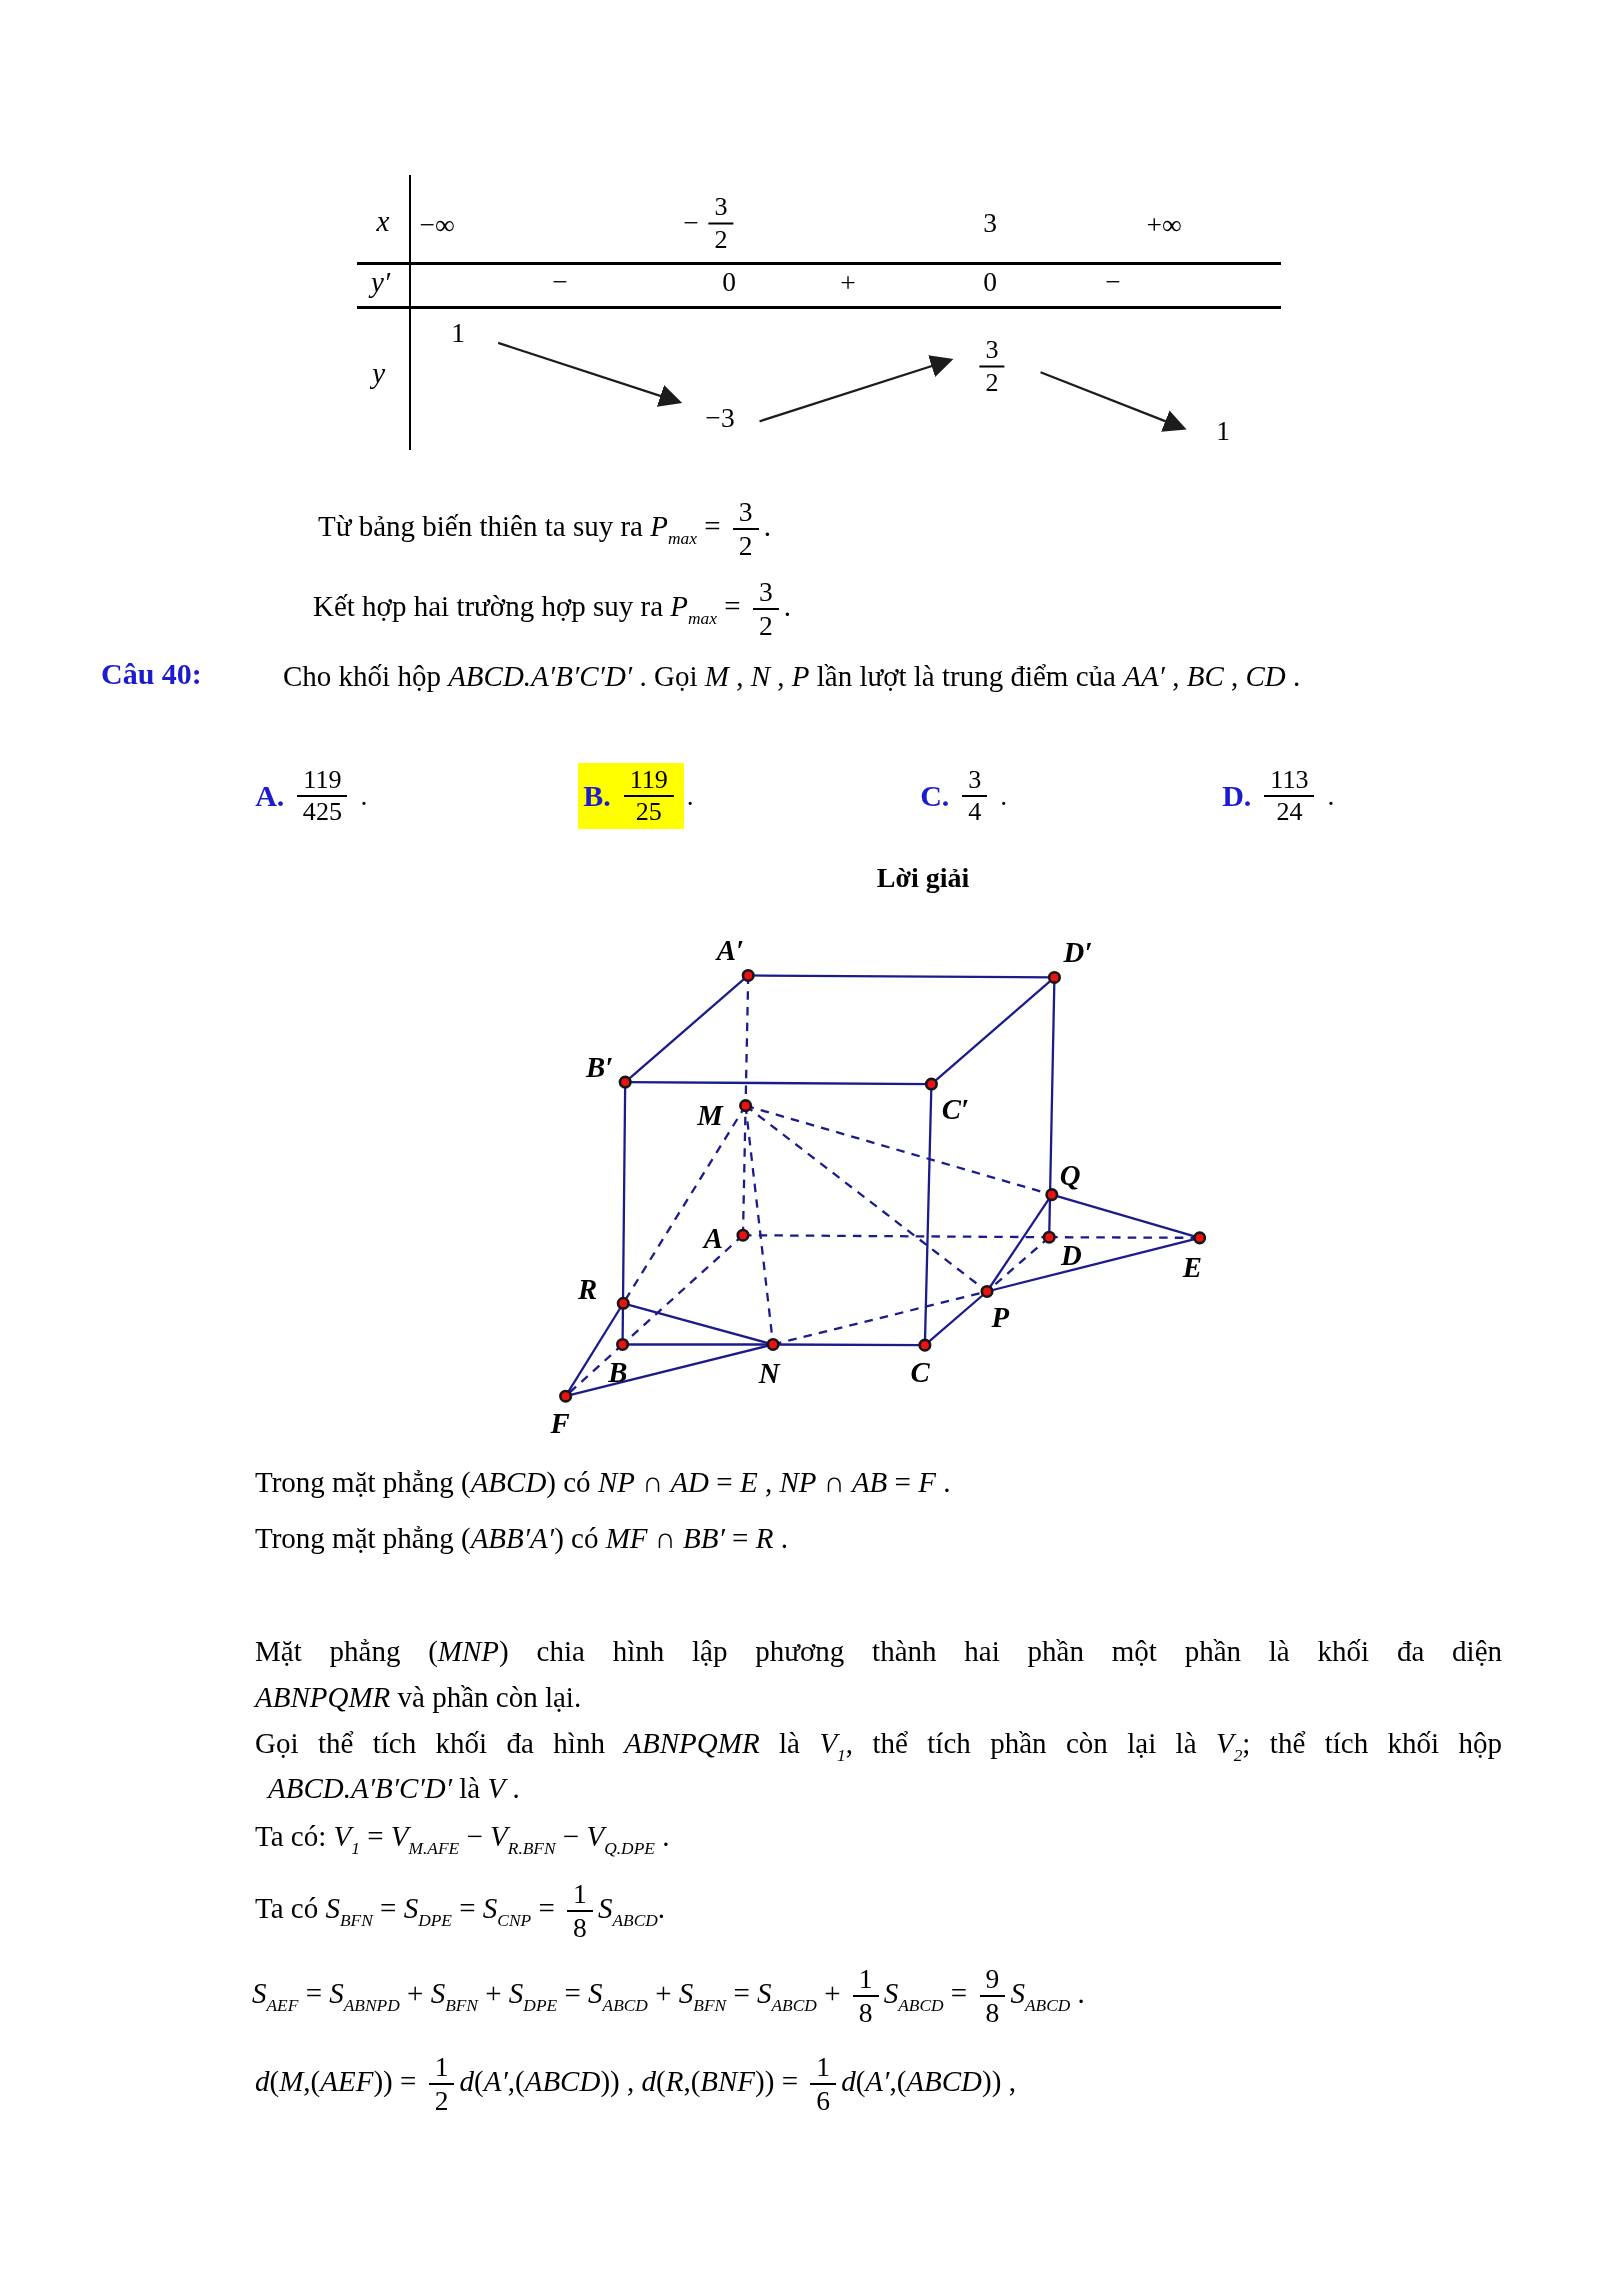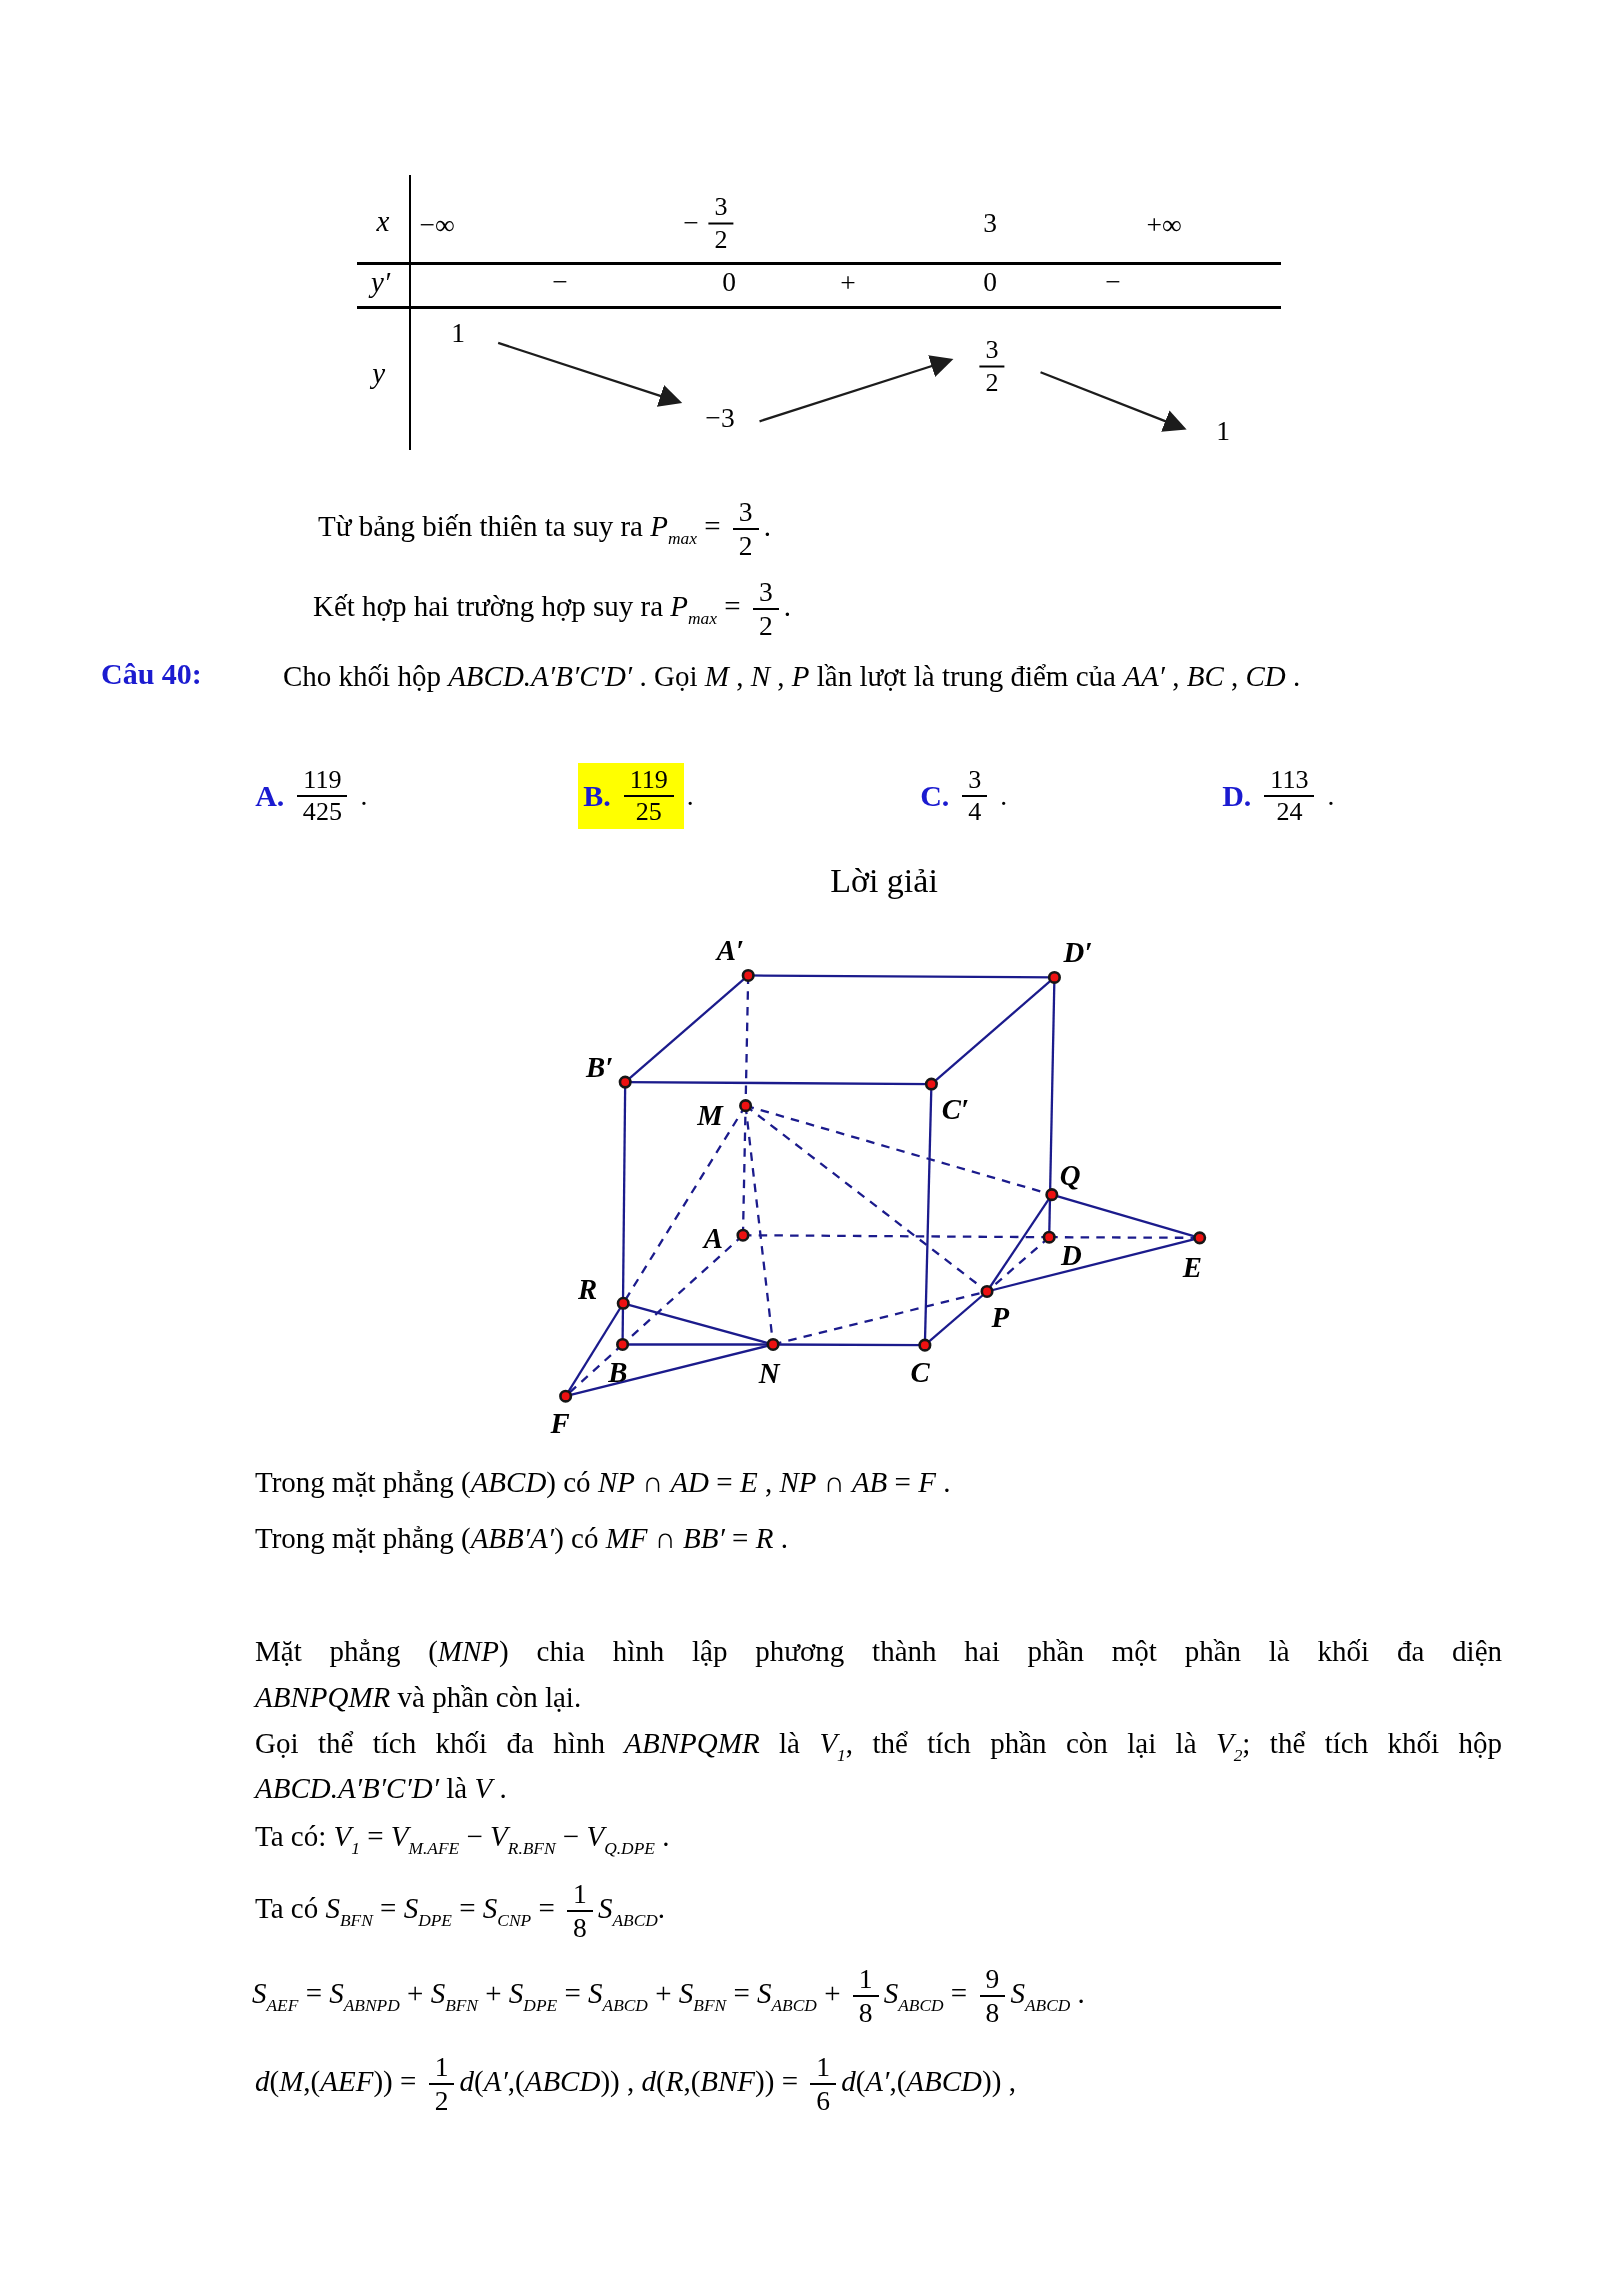--- a/index.html
+++ b/index.html
@@ -20,22 +20,22 @@
   .vline{position:absolute;left:52px;top:3.9px;width:2px;height:275px;background:#000;}
   .hline{position:absolute;left:0;width:924px;height:2.6px;background:#000;}
   #arrow-svg{position:absolute;left:0;top:0;width:926px;height:281px;}
   
   .qnum{position:absolute;font-weight:bold;font-size:30px;}
   .opt{position:absolute;top:753px;height:86px;display:flex;align-items:center;font-size:27.5px;}
   .opt-label{font-weight:bold;font-size:30px;margin-right:7.9px;}
   .opt-core{display:inline-flex;align-items:center;padding:2.6px 5.2px;}
   .opt-core.hl{background:#ffff00;}
   .opt-suffix{margin-left:2.6px;}
-  .sol-title{position:absolute;left:884px;top:862px;transform:translateX(-50%);
-             font-weight:normal;font-size:34px;}
+  .sol-title{position:absolute;left:923px;top:862px;transform:translateX(-50%);
+             font-weight:bold;font-size:28px;}
   #figure{position:absolute;left:523px;top:929px;width:720px;height:530px;}
   #figure text{font-family:"Liberation Serif","DejaVu Serif",serif;font-size:44px;
                font-weight:bold;font-style:italic;fill:#000;}
 </style>
 </head>
 <body>
 
 <div id="page">
 
   <div id="vtable">
@@ -195,21 +195,21 @@
       <text x="360" y="694">N</text>
       <text x="592" y="692">C</text>
       <text x="42" y="770">F</text>
     </svg>
 
   <div class="line" style="left:255px;top:1463px;"><span class="r-txt">Trong mặt phẳng (</span><span class="r-it">ABCD</span><span class="r-txt">) có </span><span class="r-it">NP</span><span class="r-txt"> ∩ </span><span class="r-it">AD</span><span class="r-txt"> = </span><span class="r-it">E</span><span class="r-txt"> , </span><span class="r-it">NP</span><span class="r-txt"> ∩ </span><span class="r-it">AB</span><span class="r-txt"> = </span><span class="r-it">F</span><span class="r-txt"> .</span></div>
   <div class="line" style="left:255px;top:1519px;"><span class="r-txt">Trong mặt phẳng (</span><span class="r-it">ABB′A′</span><span class="r-txt">) có </span><span class="r-it">MF</span><span class="r-txt"> ∩ </span><span class="r-it">BB′</span><span class="r-txt"> = </span><span class="r-it">R</span><span class="r-txt"> .</span></div>
   <div class="line just" style="left:255px;top:1632px;"><span class="r-txt">Mặt phẳng (</span><span class="r-it">MNP</span><span class="r-txt">) chia hình lập phương thành hai phần một phần là khối đa diện</span></div>
   <div class="line" style="left:255px;top:1678px;"><span class="r-it">ABNPQMR</span><span class="r-txt"> và phần còn lại.</span></div>
   <div class="line just" style="left:255px;top:1724px;"><span class="r-txt">Gọi thể tích khối đa hình </span><span class="r-it">ABNPQMR</span><span class="r-txt"> là </span><span class="r-it">V</span><span class="r-sub">1</span><span class="r-txt">, thể tích phần còn lại là </span><span class="r-it">V</span><span class="r-sub">2</span><span class="r-txt">; thể tích khối hộp</span></div>
-  <div class="line" style="left:255px;top:1769px;"><span class="r-it">ABCD.A′B′C′D′</span><span class="r-txt"> là </span><span class="r-it">V</span><span class="r-txt"> .</span></div>
+  <div class="line" style="left:268px;top:1769px;"><span class="r-it">ABCD.A′B′C′D′</span><span class="r-txt"> là </span><span class="r-it">V</span><span class="r-txt"> .</span></div>
   <div class="line" style="left:255px;top:1817px;"><span class="r-txt">Ta có: </span><span class="r-it">V</span><span class="r-sub">1</span><span class="r-txt"> = </span><span class="r-it">V</span><span class="r-sub">M.AFE</span><span class="r-txt"> − </span><span class="r-it">V</span><span class="r-sub">R.BFN</span><span class="r-txt"> − </span><span class="r-it">V</span><span class="r-sub">Q.DPE</span><span class="r-txt"> .</span></div>
   <div class="line" style="left:255px;top:1879px;"><span class="r-txt">Ta có </span><span class="r-it">S</span><span class="r-sub">BFN</span><span class="r-txt"> = </span><span class="r-it">S</span><span class="r-sub">DPE</span><span class="r-txt"> = </span><span class="r-it">S</span><span class="r-sub">CNP</span><span class="r-txt"> = </span><span class="frac">
         <span class="fnum">1</span>
         <span class="fden">8</span>
       </span><span class="r-it">S</span><span class="r-sub">ABCD</span><span class="r-txt">.</span></div>
   <div class="line" style="left:252px;top:1964px;"><span class="r-it">S</span><span class="r-sub">AEF</span><span class="r-txt"> = </span><span class="r-it">S</span><span class="r-sub">ABNPD</span><span class="r-txt"> + </span><span class="r-it">S</span><span class="r-sub">BFN</span><span class="r-txt"> + </span><span class="r-it">S</span><span class="r-sub">DPE</span><span class="r-txt"> = </span><span class="r-it">S</span><span class="r-sub">ABCD</span><span class="r-txt"> + </span><span class="r-it">S</span><span class="r-sub">BFN</span><span class="r-txt"> = </span><span class="r-it">S</span><span class="r-sub">ABCD</span><span class="r-txt"> + </span><span class="frac">
         <span class="fnum">1</span>
         <span class="fden">8</span>
       </span><span class="r-it">S</span><span class="r-sub">ABCD</span><span class="r-txt"> = </span><span class="frac">
         <span class="fnum">9</span>

